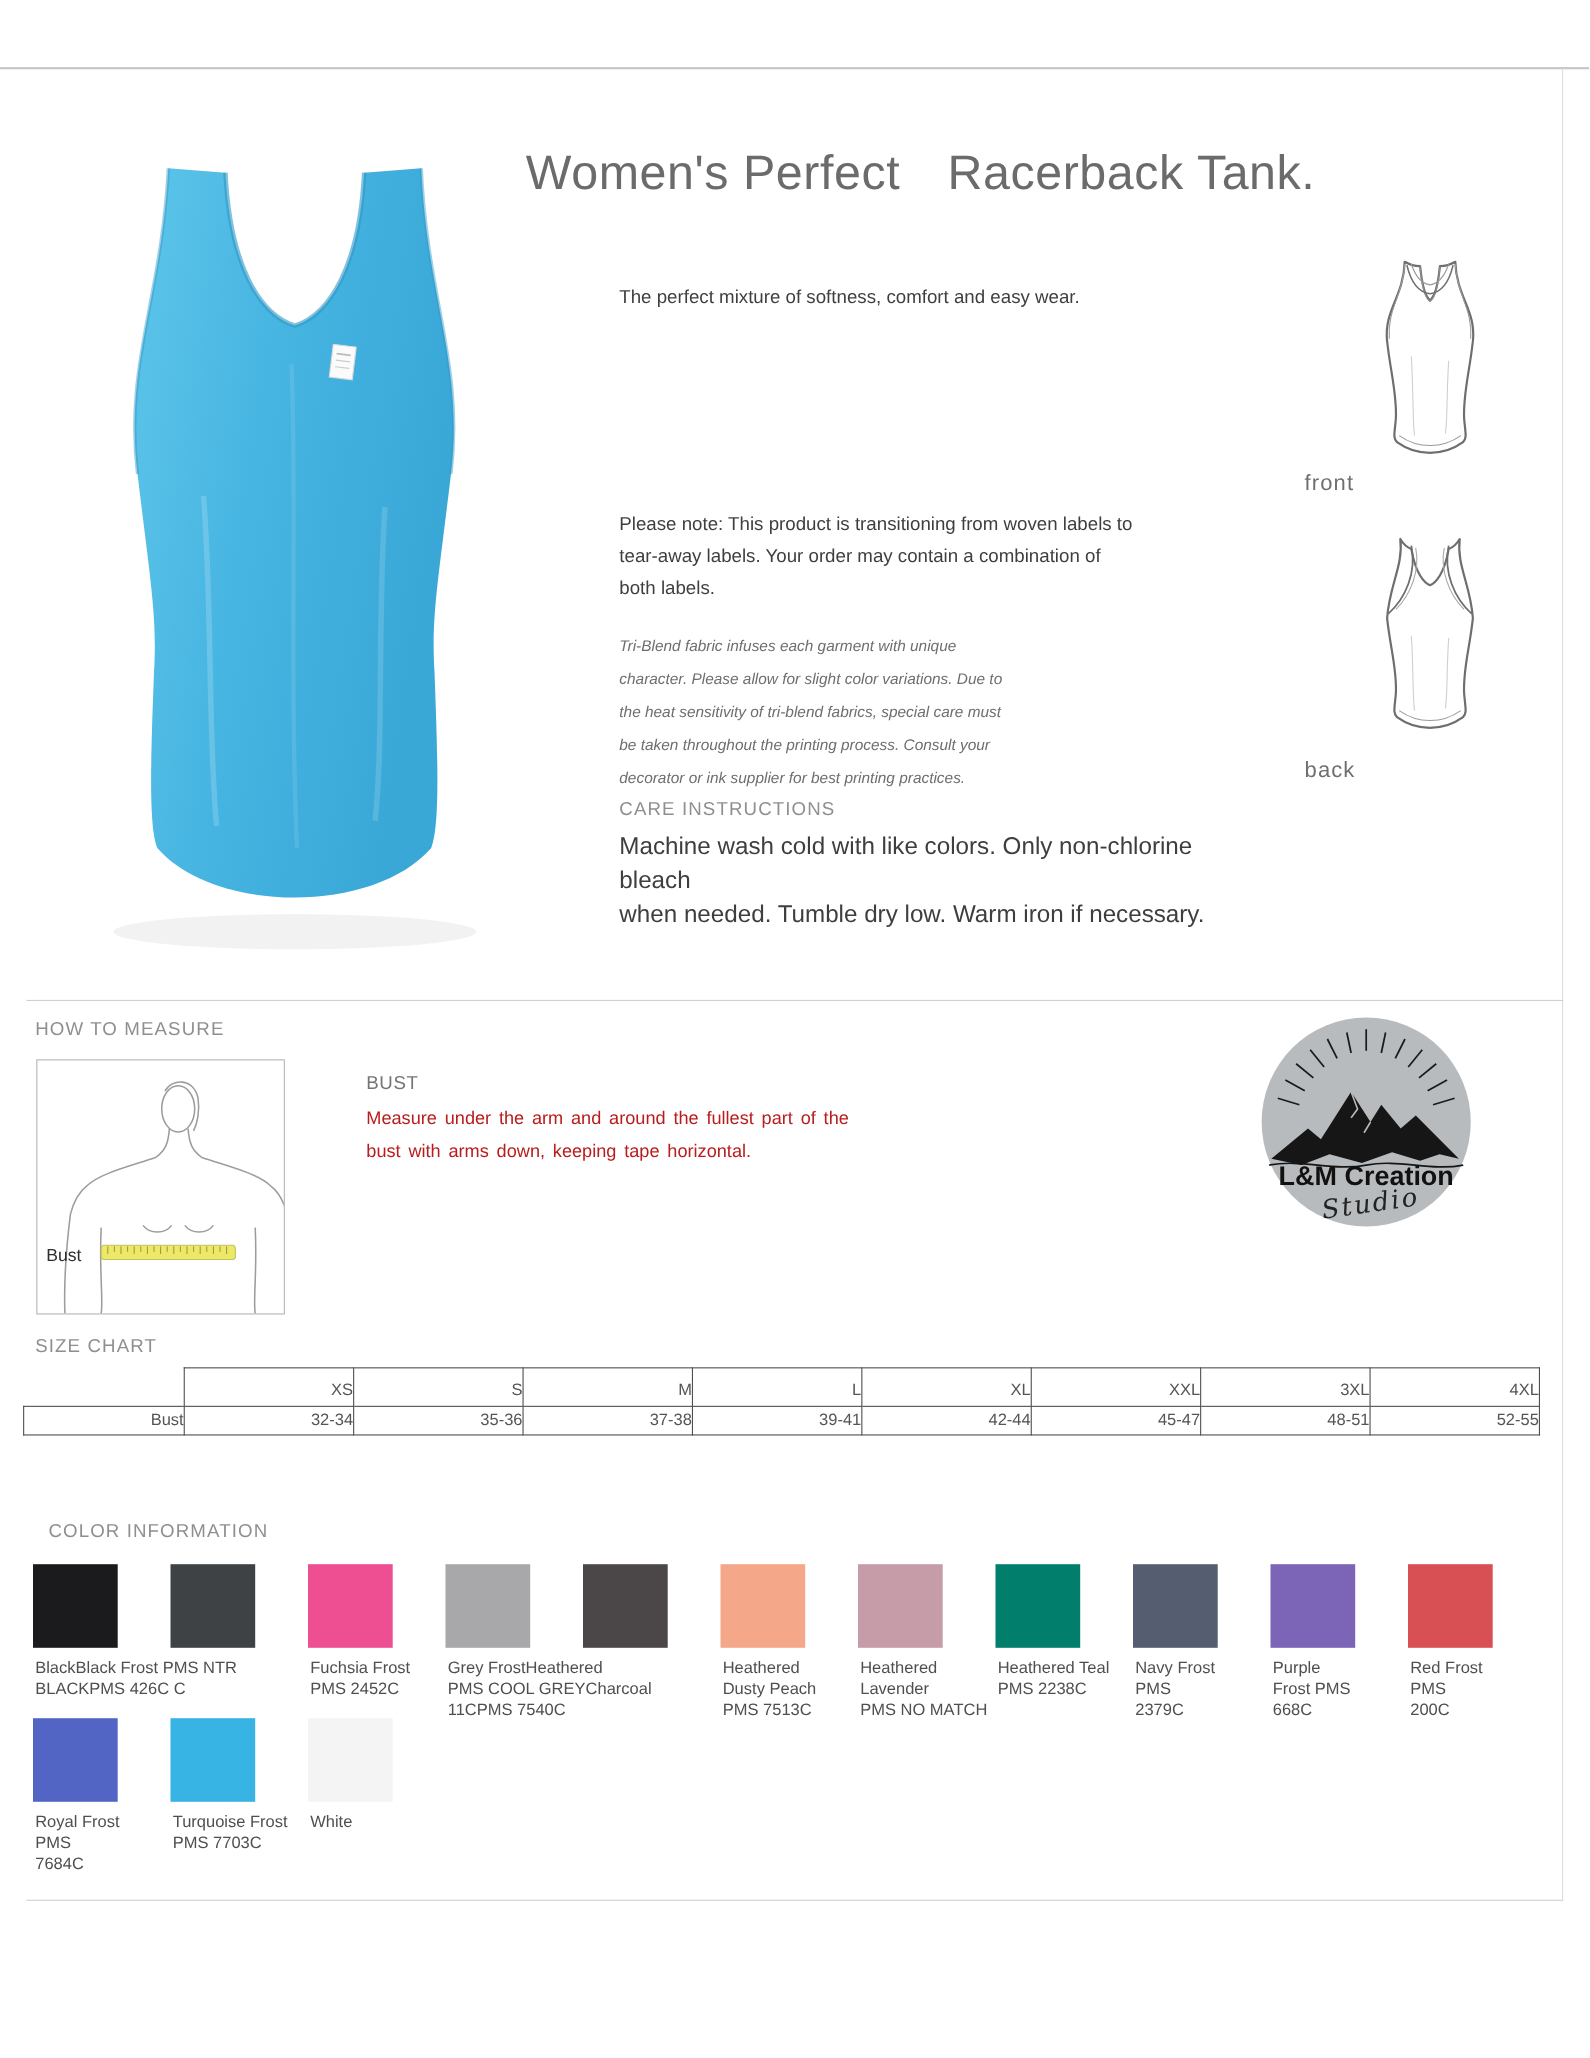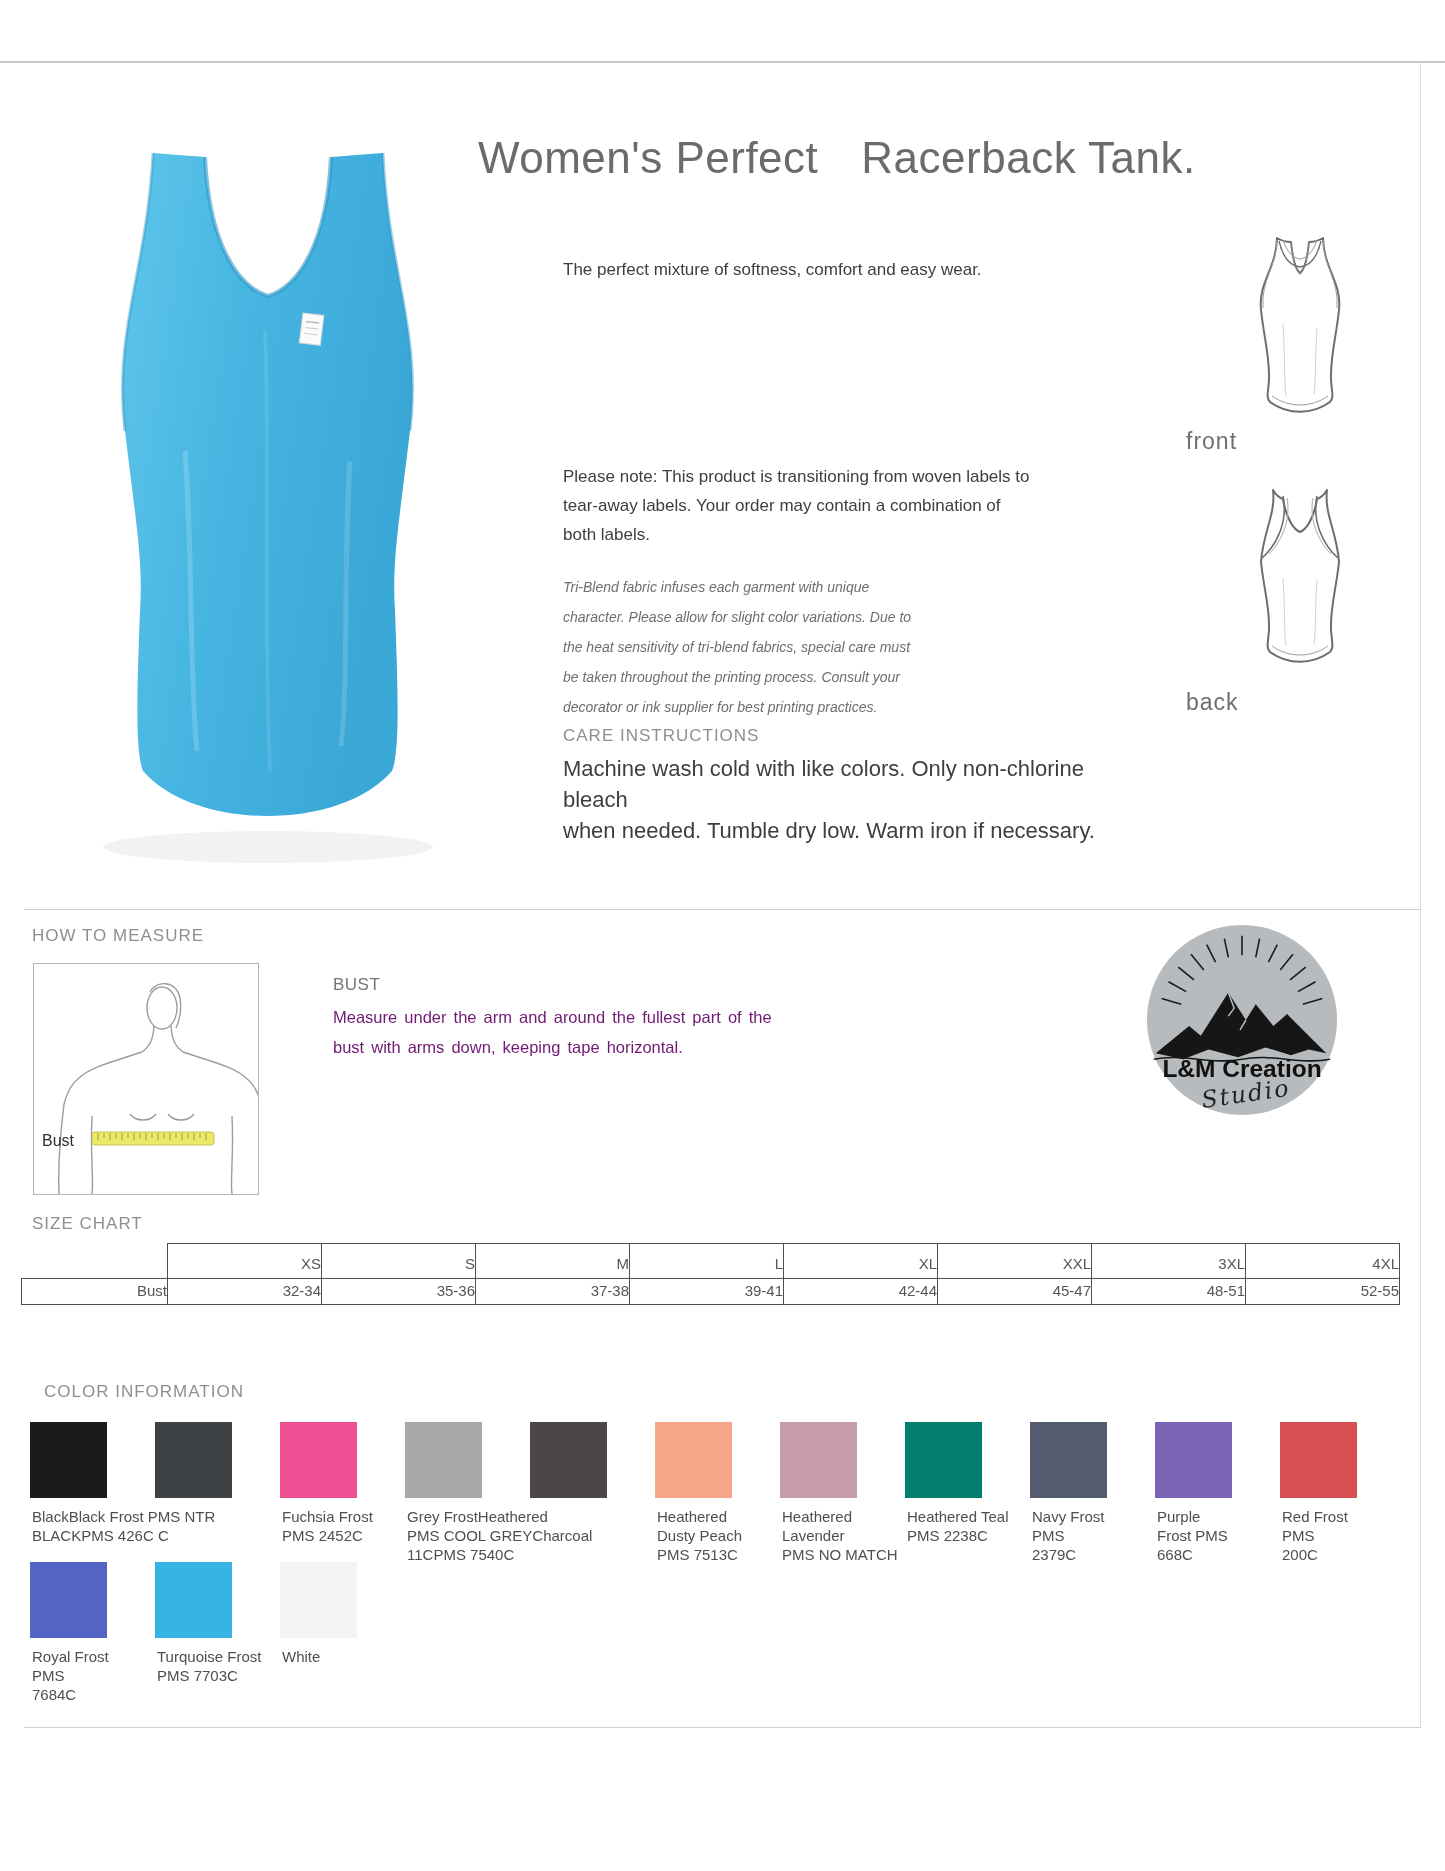--- a/index.html
+++ b/index.html
@@ -13,25 +13,25 @@
   .title .gap{display:inline-block;width:43px;}
   .intro{font-size:17px;color:#3e3e3e;}
   ul.features{list-style:none;margin:0;padding:0;font-size:17px;line-height:29px;color:#3e3e3e;width:540px;}
   ul.features li{margin:0 0 6px 0;}
   ul.features li::before{content:"";display:inline-block;width:7px;height:7px;background:#4a4a4a;
       margin-right:10px;vertical-align:-7px;}
   .note{font-size:17px;line-height:29px;color:#3e3e3e;width:540px;}
   .fabric{font-size:14px;line-height:30px;color:#6e6e6e;font-style:italic;width:540px;}
   .care-h,.sec-h{font-size:17px;color:#8f8f8f;letter-spacing:1px;}
   .care-t{font-size:22px;line-height:31px;color:#3e3e3e;width:560px;}
-  .sketch-label{font-size:23px;color:#6f6f6f;letter-spacing:1px;}
+  .sketch-label{font-size:20px;color:#6f6f6f;letter-spacing:1px;}
   
   .fig-box{width:226px;height:232px;border:1px solid #b5b5b5;box-sizing:border-box;background:#fff;}
   .bust-h{font-size:17px;color:#757575;letter-spacing:0.5px;}
-  .bust-t{font-size:16.5px;line-height:30px;color:#701a75;width:470px;word-spacing:2.5px;}
+  .bust-t{font-size:16.5px;line-height:30px;color:#b91c1c;width:470px;word-spacing:2.5px;}
   
   table.size{border-collapse:collapse;table-layout:fixed;font-size:15px;color:#555;}
   table.size th,table.size td{border:1.5px solid #4f4f4f;font-weight:normal;text-align:right;
       padding:0 0 2px 26px;box-sizing:border-box;}
   table.size .blank{border:none;background:transparent;}
   table.size thead th{height:35px;vertical-align:bottom;padding-bottom:6px;}
   table.size tbody th,table.size tbody td{height:26px;vertical-align:middle;}
   table.size tbody th{padding-left:34px;}
   col.c0{width:146px;} col.cn{width:154px;}
   

